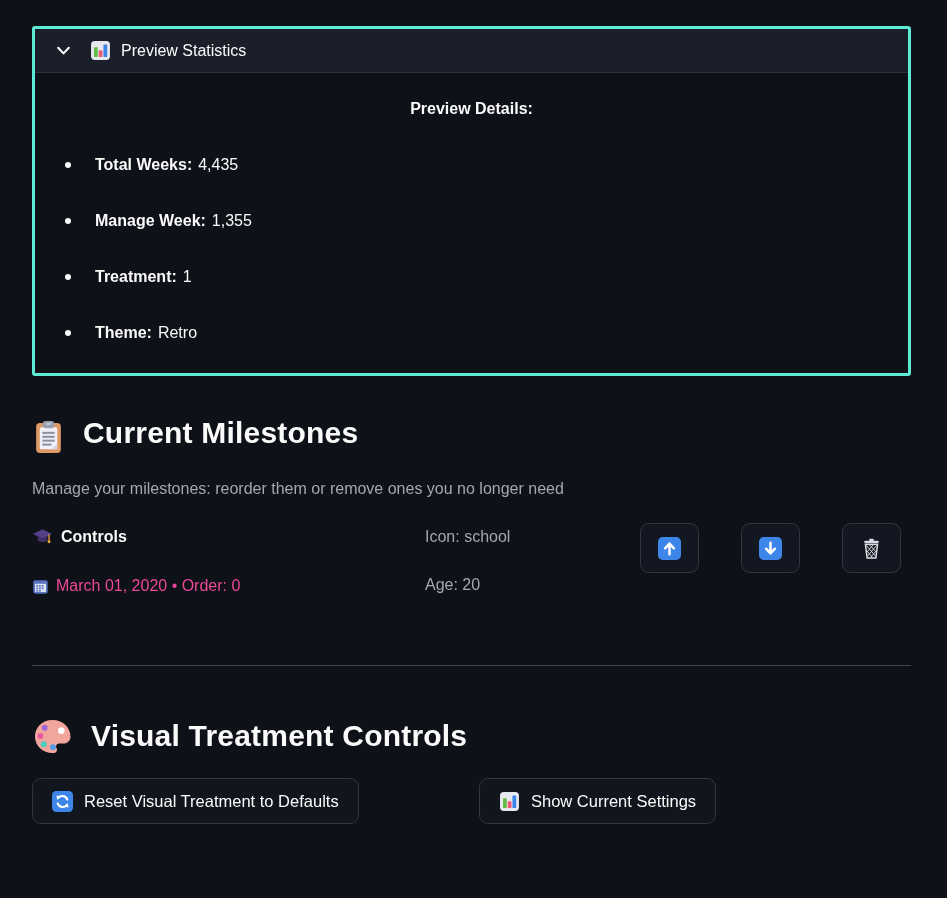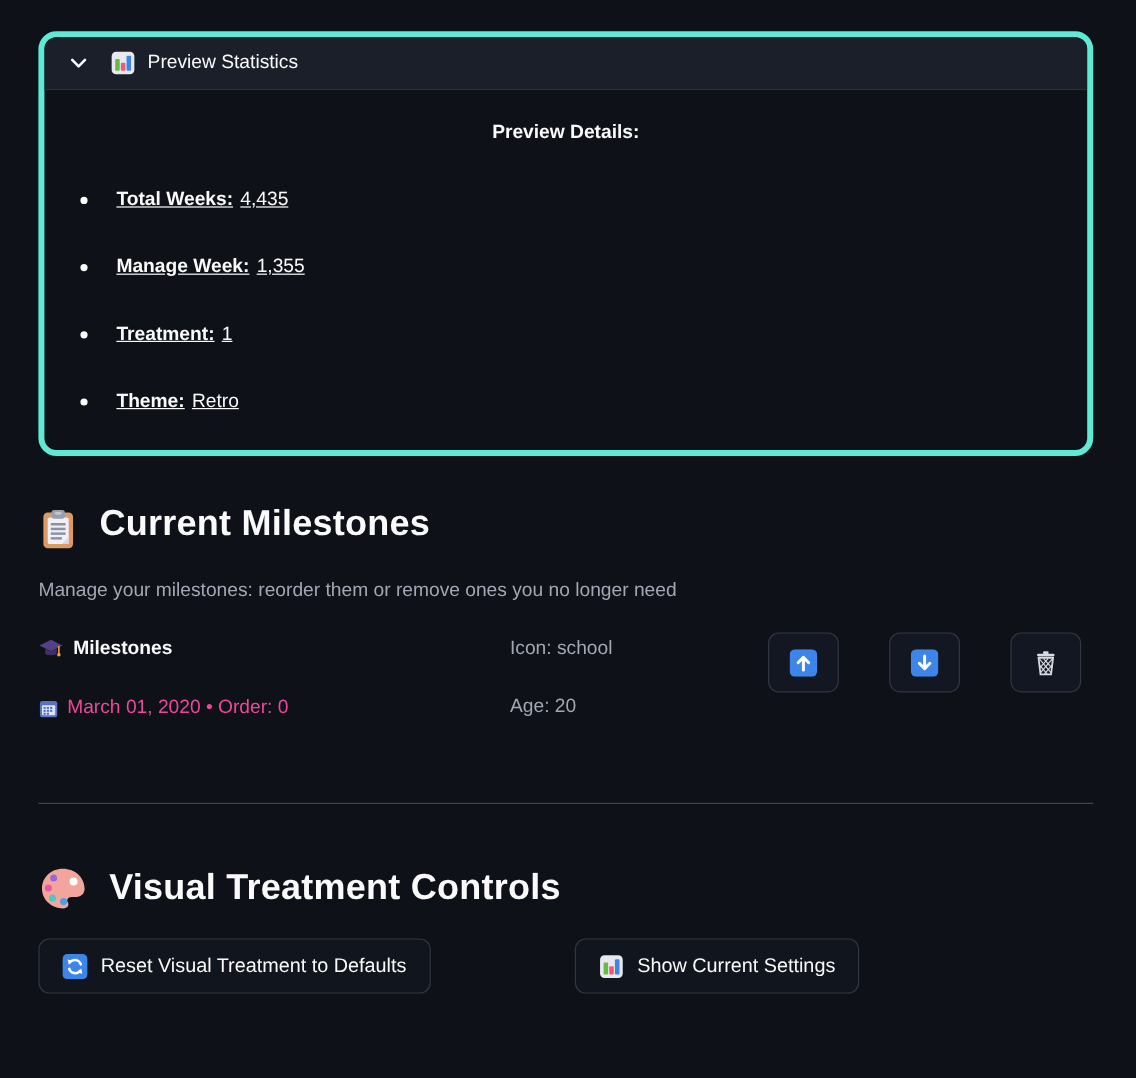--- a/index.html
+++ b/index.html
@@ -7,22 +7,22 @@
   body {
     background: #0e1117;
     color: #fafafa;
     font-family: "Liberation Sans", "DejaVu Sans", sans-serif;
     overflow: hidden;
   }
   .page { padding: 26px 36px 20px 32px; }
 
   
   .expander {
-    border: 5px solid #5eead4;
-    border-radius: 15px;
+    border: 3px solid #5eead4;
+    border-radius: 3px;
     overflow: hidden;
     background: #0e1117;
   }
   .expander-header {
     display: flex;
     align-items: center;
     gap: 10px;
     height: 44px;
     padding: 0 18px 0 20px;
     background: #1a1f29;
@@ -33,21 +33,20 @@
   .expander-title { font-size: 16px; color: #fafafa; }
   .expander-body { padding: 24px 20px 28px 20px; }
   .details-title { font-weight: 700; font-size: 16px; line-height: 24px; margin-bottom: 32px; text-align: center; }
   .details-list { list-style: none; }
   .details-list li {
     display: flex;
     align-items: flex-start;
     font-size: 16px;
     line-height: 24px;
     margin-bottom: 32px;
-    text-decoration: underline;
   }
   .details-list li:last-child { margin-bottom: 0; }
   .bullet {
     width: 6px; height: 6px; border-radius: 50%;
     background: #fafafa; flex: 0 0 6px;
     margin: 0 24px 0 10px;
     align-self: center;
   }
   .item-label { font-weight: 700; margin-right: 6px; }
 
@@ -202,21 +201,21 @@
     <div class="m-col1">
       <div class="m-name">
         <span class="svg-icon">
           <svg width="21" height="20" viewBox="0 0 24 22">
             <polygon points="12,2 23,7.5 12,13 1,7.5" fill="#544087"></polygon>
             <path d="M6.5 10.5 v4.6 c0 2.2 11 2.2 11 0 v-4.6 l-5.5 2.7 z" fill="#3f3069"></path>
             <path d="M19.5 8.5 v6.5" stroke="#f0a33c" stroke-width="1.5" stroke-linecap="round" fill="none"></path>
             <circle cx="19.5" cy="16.3" r="1.7" fill="#f0a33c"></circle>
           </svg>
         </span>
-        <span>Milestones</span>
+        <span>Controls</span>
       </div>
       <div class="m-date">
         <span class="svg-icon">
           <svg width="17" height="17" viewBox="0 0 20 20">
             <rect x="1.5" y="2.5" width="17" height="16" rx="2.5" fill="#5873c0"></rect>
             <rect x="3.5" y="6.8" width="13" height="9.8" rx="1" fill="#dfe5f5"></rect>
             <g fill="#5873c0">
               <rect x="5" y="8.3" width="2.2" height="2.0"></rect>
                 <rect x="8.2" y="8.3" width="2.2" height="2.0"></rect>
                 <rect x="11.4" y="8.3" width="2.2" height="2.0"></rect>

